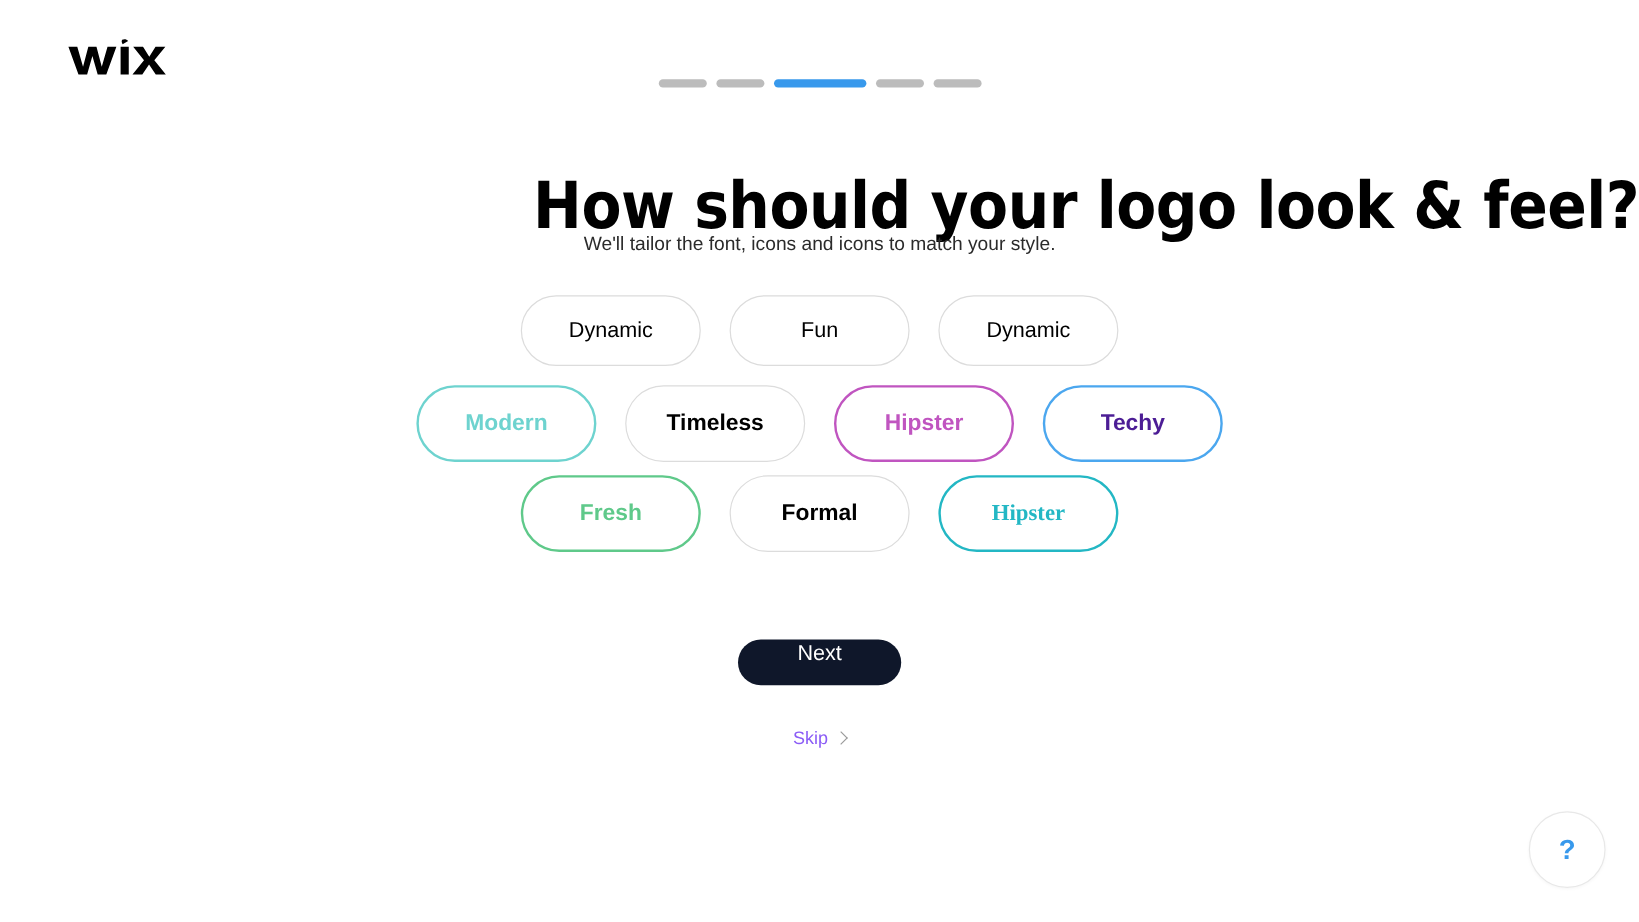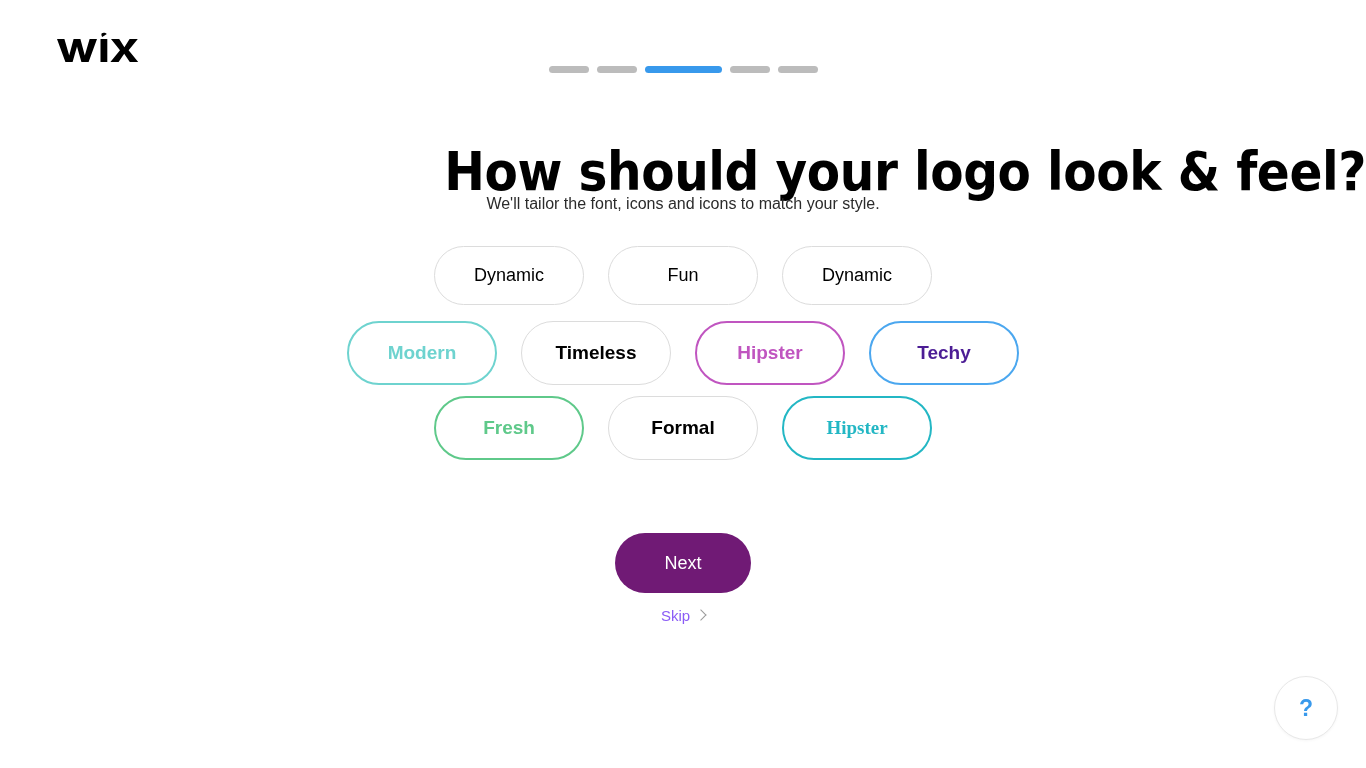--- a/index.html
+++ b/index.html
@@ -125,30 +125,30 @@
     font-weight: 600;
   }
 
   
   .next-btn {
     position: absolute;
     top: 533px;
     left: 50%;
     transform: translateX(-50%);
     width: 136px;
-    height: 60px;
+    height: 38px;
     border: none;
     border-radius: 999px;
-    background: #701a75;
+    background: #0f172a;
     color: #ffffff;
     font-size: 18px;
     font-family: "Liberation Sans", sans-serif;
     cursor: pointer;
     display: flex;
-    align-items: center;
+    align-items: flex-start;
     justify-content: center;
   }
 
   
   .skip {
     position: absolute;
     top: 607px;
     left: 50%;
     transform: translateX(-50%);
     display: flex;

